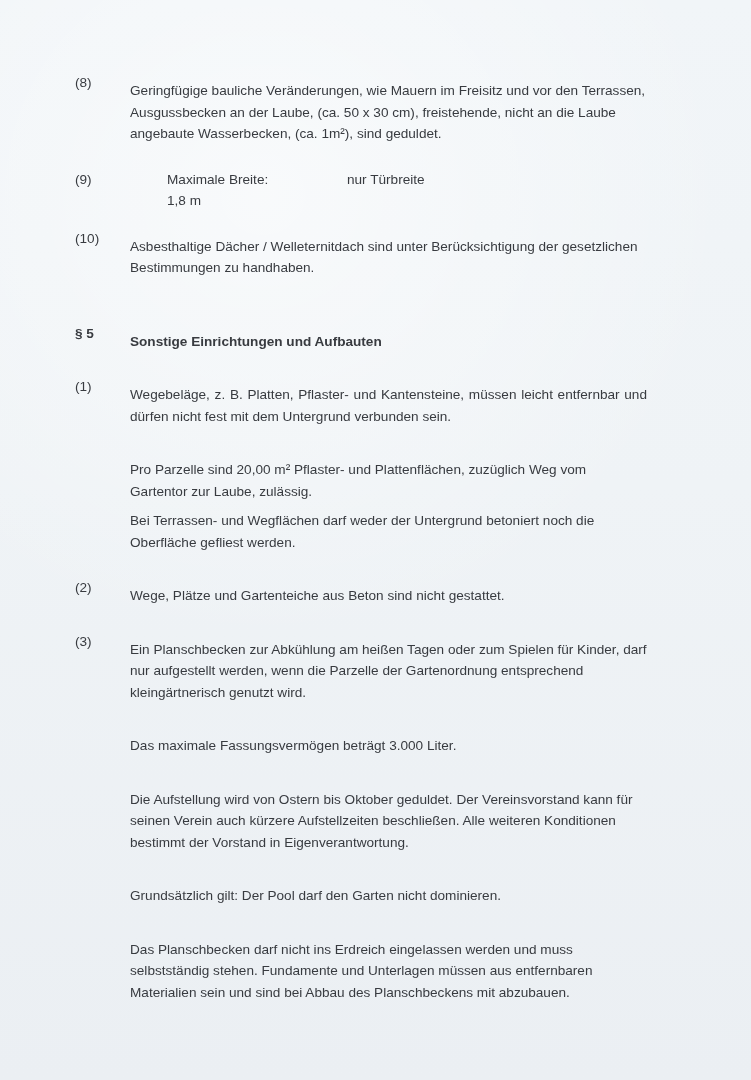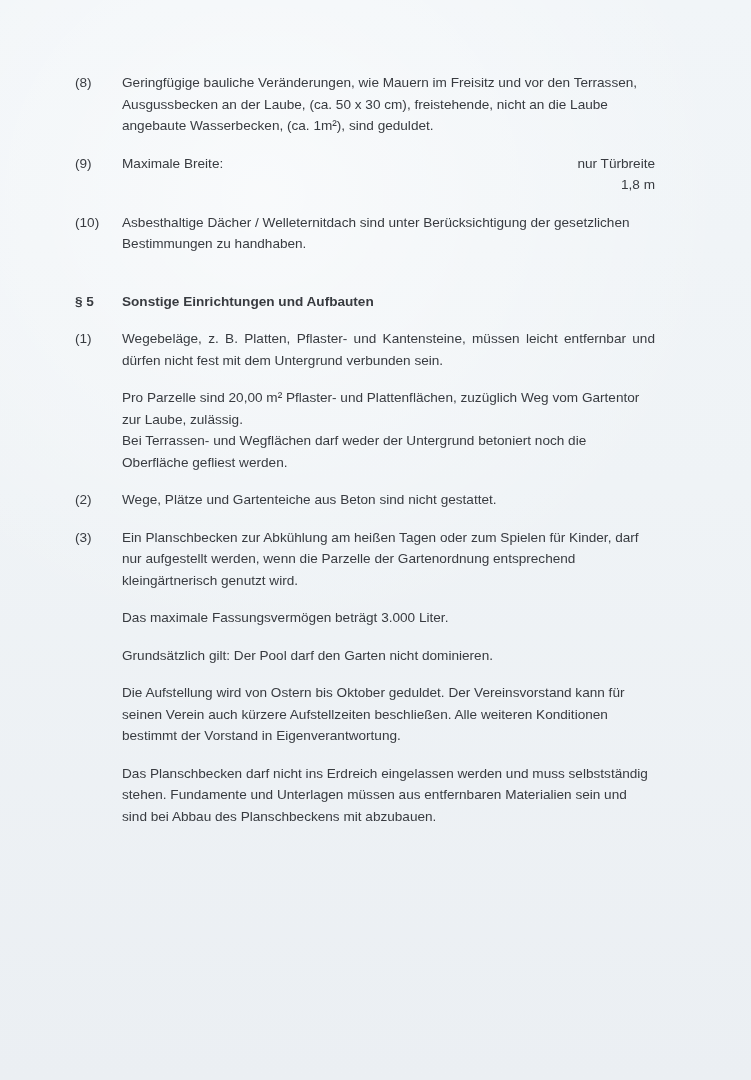--- a/index.html
+++ b/index.html
@@ -36,31 +36,31 @@
   }
   .num{
     flex:0 0 47px;
     width:47px;
   }
   .body{
     flex:1 1 auto;
     min-width:0;
   }
   .para{
-    margin:0;
+    margin:8px;
     white-space:pre-wrap;
   }
   .justify{ text-align:justify; }
   .b{ font-weight:bold; }
   .heading{ margin-top:36px; }
   .heading .num, .heading .para{ font-weight:bold; }
-  .specs{ }
+  .specs{ margin-left:45px; }
   .spec-row{ display:flex; }
   .spec-label{ flex:0 0 180px; width:180px; }
-  .spec-value{ flex:1 1 auto;text-align:right; }
+  .spec-value{ flex:1 1 auto; }
 </style>
 </head>
 <body>
 
 <div class="page">
   <div class="doc">
 
     <div class="block">
       <div class="num">(8)</div>
       <div class="body">
@@ -129,28 +129,28 @@
     <div class="block">
       <div class="num"></div>
       <div class="body">
         <p class="para">Das maximale Fassungsvermögen beträgt 3.000 Liter.</p>
       </div>
     </div>
 
     <div class="block">
       <div class="num"></div>
       <div class="body">
-        <p class="para">Grundsätzlich gilt: Der Pool darf den Garten nicht dominieren.</p>
+        <p class="para">Die Aufstellung wird von Ostern bis Oktober geduldet. Der Vereinsvorstand kann für seinen Verein auch kürzere Aufstellzeiten beschließen. Alle weiteren Konditionen bestimmt der Vorstand in Eigenverantwortung.</p>
       </div>
     </div>
 
     <div class="block">
       <div class="num"></div>
       <div class="body">
-        <p class="para">Die Aufstellung wird von Ostern bis Oktober geduldet. Der Vereinsvorstand kann für seinen Verein auch kürzere Aufstellzeiten beschließen. Alle weiteren Konditionen bestimmt der Vorstand in Eigenverantwortung.</p>
+        <p class="para">Grundsätzlich gilt: Der Pool darf den Garten nicht dominieren.</p>
       </div>
     </div>
 
     <div class="block">
       <div class="num"></div>
       <div class="body">
         <p class="para">Das Planschbecken darf nicht ins Erdreich eingelassen werden und muss selbstständig stehen. Fundamente und Unterlagen müssen aus entfernbaren Materialien sein und sind bei Abbau des Planschbeckens mit abzubauen.</p>
       </div>
     </div>
 

